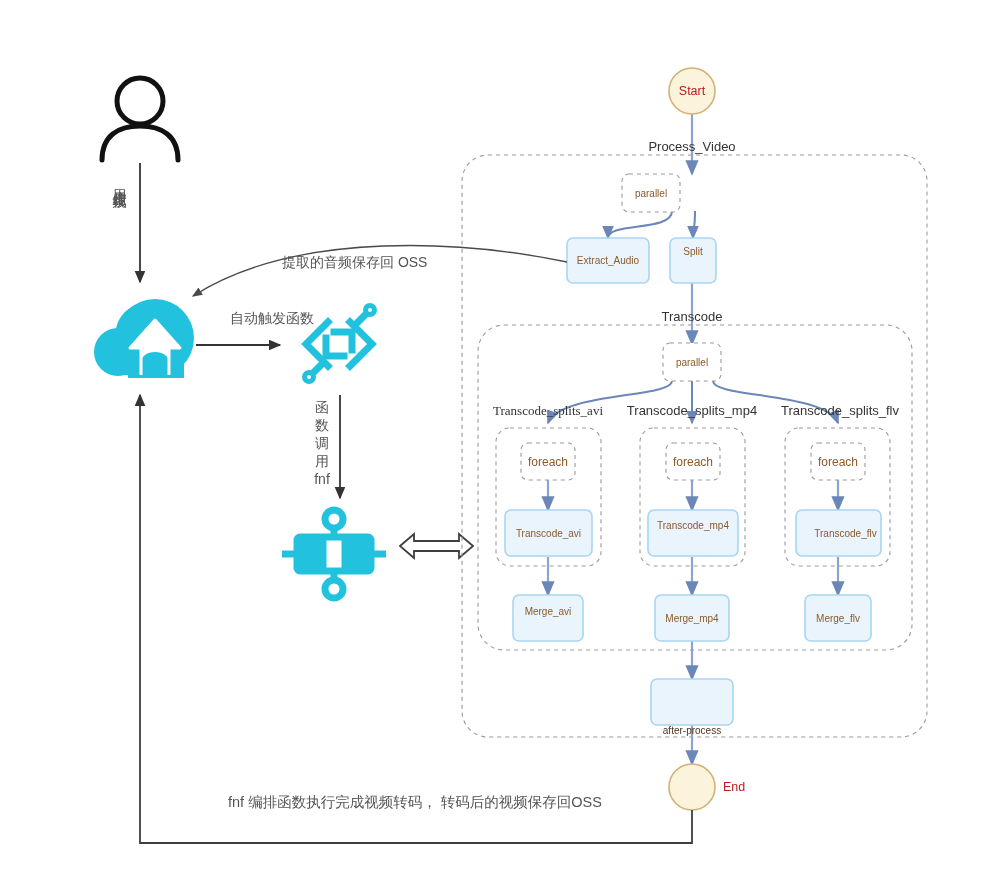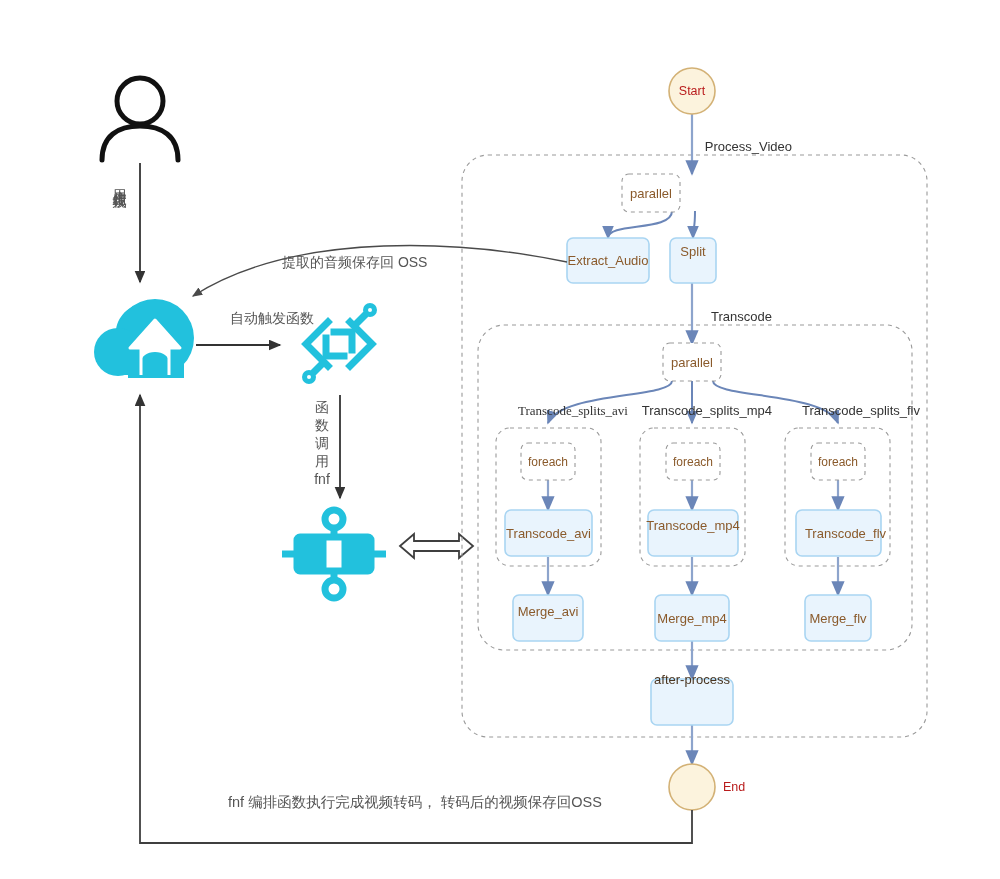--- a/index.html
+++ b/index.html
@@ -9,35 +9,35 @@
     font-family:"Liberation Sans","DejaVu Sans",sans-serif;
     overflow:hidden;
     position:relative;
   }
   #canvas{position:absolute;left:0;top:0;width:1000px;height:879px;}
   
   .node-text{
     position:absolute;
     display:flex;align-items:center;justify-content:center;
     color:#8a5a2b;
-    font-size:13px;
+    font-size:10px;
     pointer-events:none;
   }
   .circ-text{
     position:absolute;
     display:flex;align-items:center;justify-content:center;
     color:#b91c1c;
     font-size:12.5px;
   }
   .group-label{
     position:absolute;
     color:#333333;
     font-size:13px;
     white-space:nowrap;
-    text-align:right;
+    text-align:center;
   }
   .cn-label{
     position:absolute;
     color:#555555;
     font-size:14px;
     white-space:nowrap;
   }
   .cn-vert{
     position:absolute;
     color:#555555;
@@ -201,21 +201,21 @@
 <div class="node-text" style="left:811px;top:443px;width:54px;height:37px;font-size:12px;">foreach</div>
 
 <div class="node-text" style="left:567px;top:238px;width:82px;height:45px;">Extract_Audio</div>
 <div class="node-text" style="left:670px;top:238px;width:46px;height:27px;">Split</div>
 <div class="node-text" style="left:505px;top:510px;width:87px;height:46px;border-radius:11px;">Transcode_avi</div>
 <div class="node-text" style="left:648px;top:510px;width:90px;height:30px;">Transcode_mp4</div>
 <div class="node-text" style="left:796px;top:510px;width:99px;height:46px;">Transcode_flv</div>
 <div class="node-text" style="left:513px;top:595px;width:70px;height:32px;">Merge_avi</div>
 <div class="node-text" style="left:655px;top:595px;width:74px;height:46px;">Merge_mp4</div>
 <div class="node-text" style="left:805px;top:595px;width:66px;height:46px;">Merge_flv</div>
-<div class="node-text" style="left:651px;top:656px;width:82px;height:46px;color:#4a3520;">after-process</div>
+<div class="node-text" style="left:651px;top:707px;width:82px;height:46px;color:#4a3520;">after-process</div>
 
 <div class="cn-vert" style="left:112px;top:178px;">用户上传视频</div>
 
 <div class="cn-label" style="left:190px;top:310px;margin-left:40px;">自动触发函数</div>
 
 <div class="cn-label" style="left:282px;top:254px;">提取的音频保存回 OSS</div>
 
 <div style="position:absolute;left:310px;top:398px;width:24px;text-align:center;color:#555555;font-size:14px;line-height:18px;font-family:'Liberation Sans','DejaVu Sans',sans-serif;">
   <div>函</div>
   <div>数</div>

